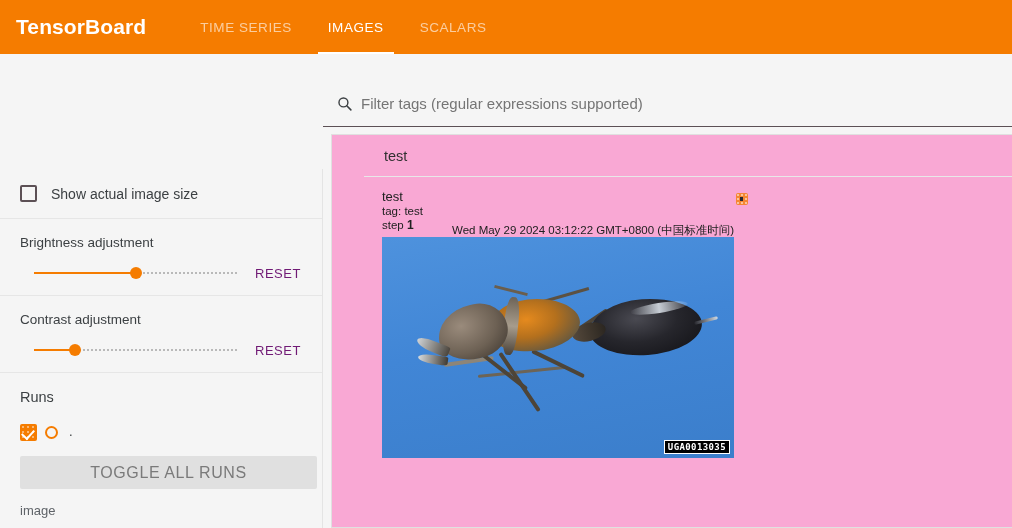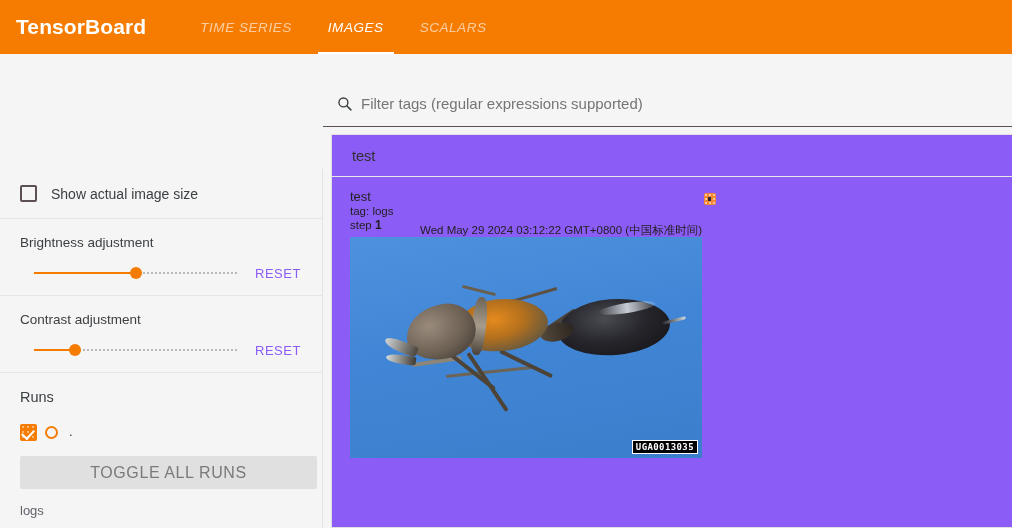--- a/index.html
+++ b/index.html
@@ -35,21 +35,20 @@
   .tab {
     display: flex;
     align-items: center;
     padding: 0 18px;
     font-size: 13.5px;
     letter-spacing: .55px;
     color: rgba(255,255,255,.62);
     position: relative;
     cursor: pointer;
     white-space: nowrap;
-    font-style: italic;
   }
   .tab.active { color: #ffffff; }
   .tab.active::after {
     content: "";
     position: absolute;
     left: 8px; right: 8px; bottom: 0;
     height: 2.5px;
     background: #ffffff;
   }
 
@@ -130,21 +129,21 @@
     top: 3px;
     width: 12px; height: 12px;
     border-radius: 50%;
     background: #f57c00;
     transform: translateX(-6px);
   }
   .reset-btn {
     margin-left: 18px;
     font-size: 13px;
     letter-spacing: .5px;
-    color: #8b5cf6;
+    color: #701a75;
     cursor: pointer;
     white-space: nowrap;
   }
 
   
   #runs-block { padding: 16px 18px 10px 20px; }
   #runs-title {
     font-size: 14.5px;
     color: #3c4043;
     margin-bottom: 14px;
@@ -250,26 +249,27 @@
     font-size: 15px;
     color: #8b5cf6;
     width: 100%;
     padding: 0;
   }
   #tag-filter-input::placeholder { color: #757575; opacity: 1; }
 
   
   #card-group {
     margin: 7px 0 0 8px;
-    background: #8b5cf6;
+    background: #f9a8d4;
     border: 1px solid #e0e0e0;
     border-right: none;
     height: 394px;
     overflow: hidden;
     position: relative;
+    padding-left: 32px;
   }
   #group-header {
     height: 42px;
     display: flex;
     align-items: center;
     padding-left: 20px;
     border-bottom: 1px solid #e8e8e8;
     font-size: 14.5px;
     color: #303030;
   }
@@ -467,21 +467,21 @@
     </div>
 
     <div id="runs-block" class="noline">
       <div id="runs-title">Runs</div>
       <div id="run-toggle-row">
         <span id="run-checkbox"></span>
         <span id="run-color-circle"></span>
         <span id="run-name">.</span>
       </div>
       <button id="toggle-all-runs">TOGGLE ALL RUNS</button>
-      <div id="logs-label">logs</div>
+      <div id="logs-label">image</div>
     </div>
 
   </div>
 
   <div id="main">
 
     <div id="tag-filter-bar">
       <span id="search-icon">
         <svg width="17" height="17" viewBox="0 0 24 24">
           <circle cx="10.5" cy="10.5" r="6.3" fill="none" stroke="#3c4043" stroke-width="2"></circle>
@@ -492,21 +492,21 @@
     </div>
 
     <div id="card-group">
       <div id="group-header">test</div>
 
       <div id="card-area">
         <div id="image-card">
 
           <div id="card-meta-row">
             <div id="card-run-name">test</div>
-            <div id="card-tag">tag: logs</div>
+            <div id="card-tag">tag: test</div>
             <div id="card-step-line">
               <span>step</span>
               <span id="card-step-value">1</span>
             </div>
             <div id="card-timestamp">Wed May 29 2024 03:12:22 GMT+0800 (中国标准时间)</div>
             <div id="run-swatch"></div>
           </div>
 
           <div id="image-frame">
             <div class="ant-part" id="antenna-1"></div>

